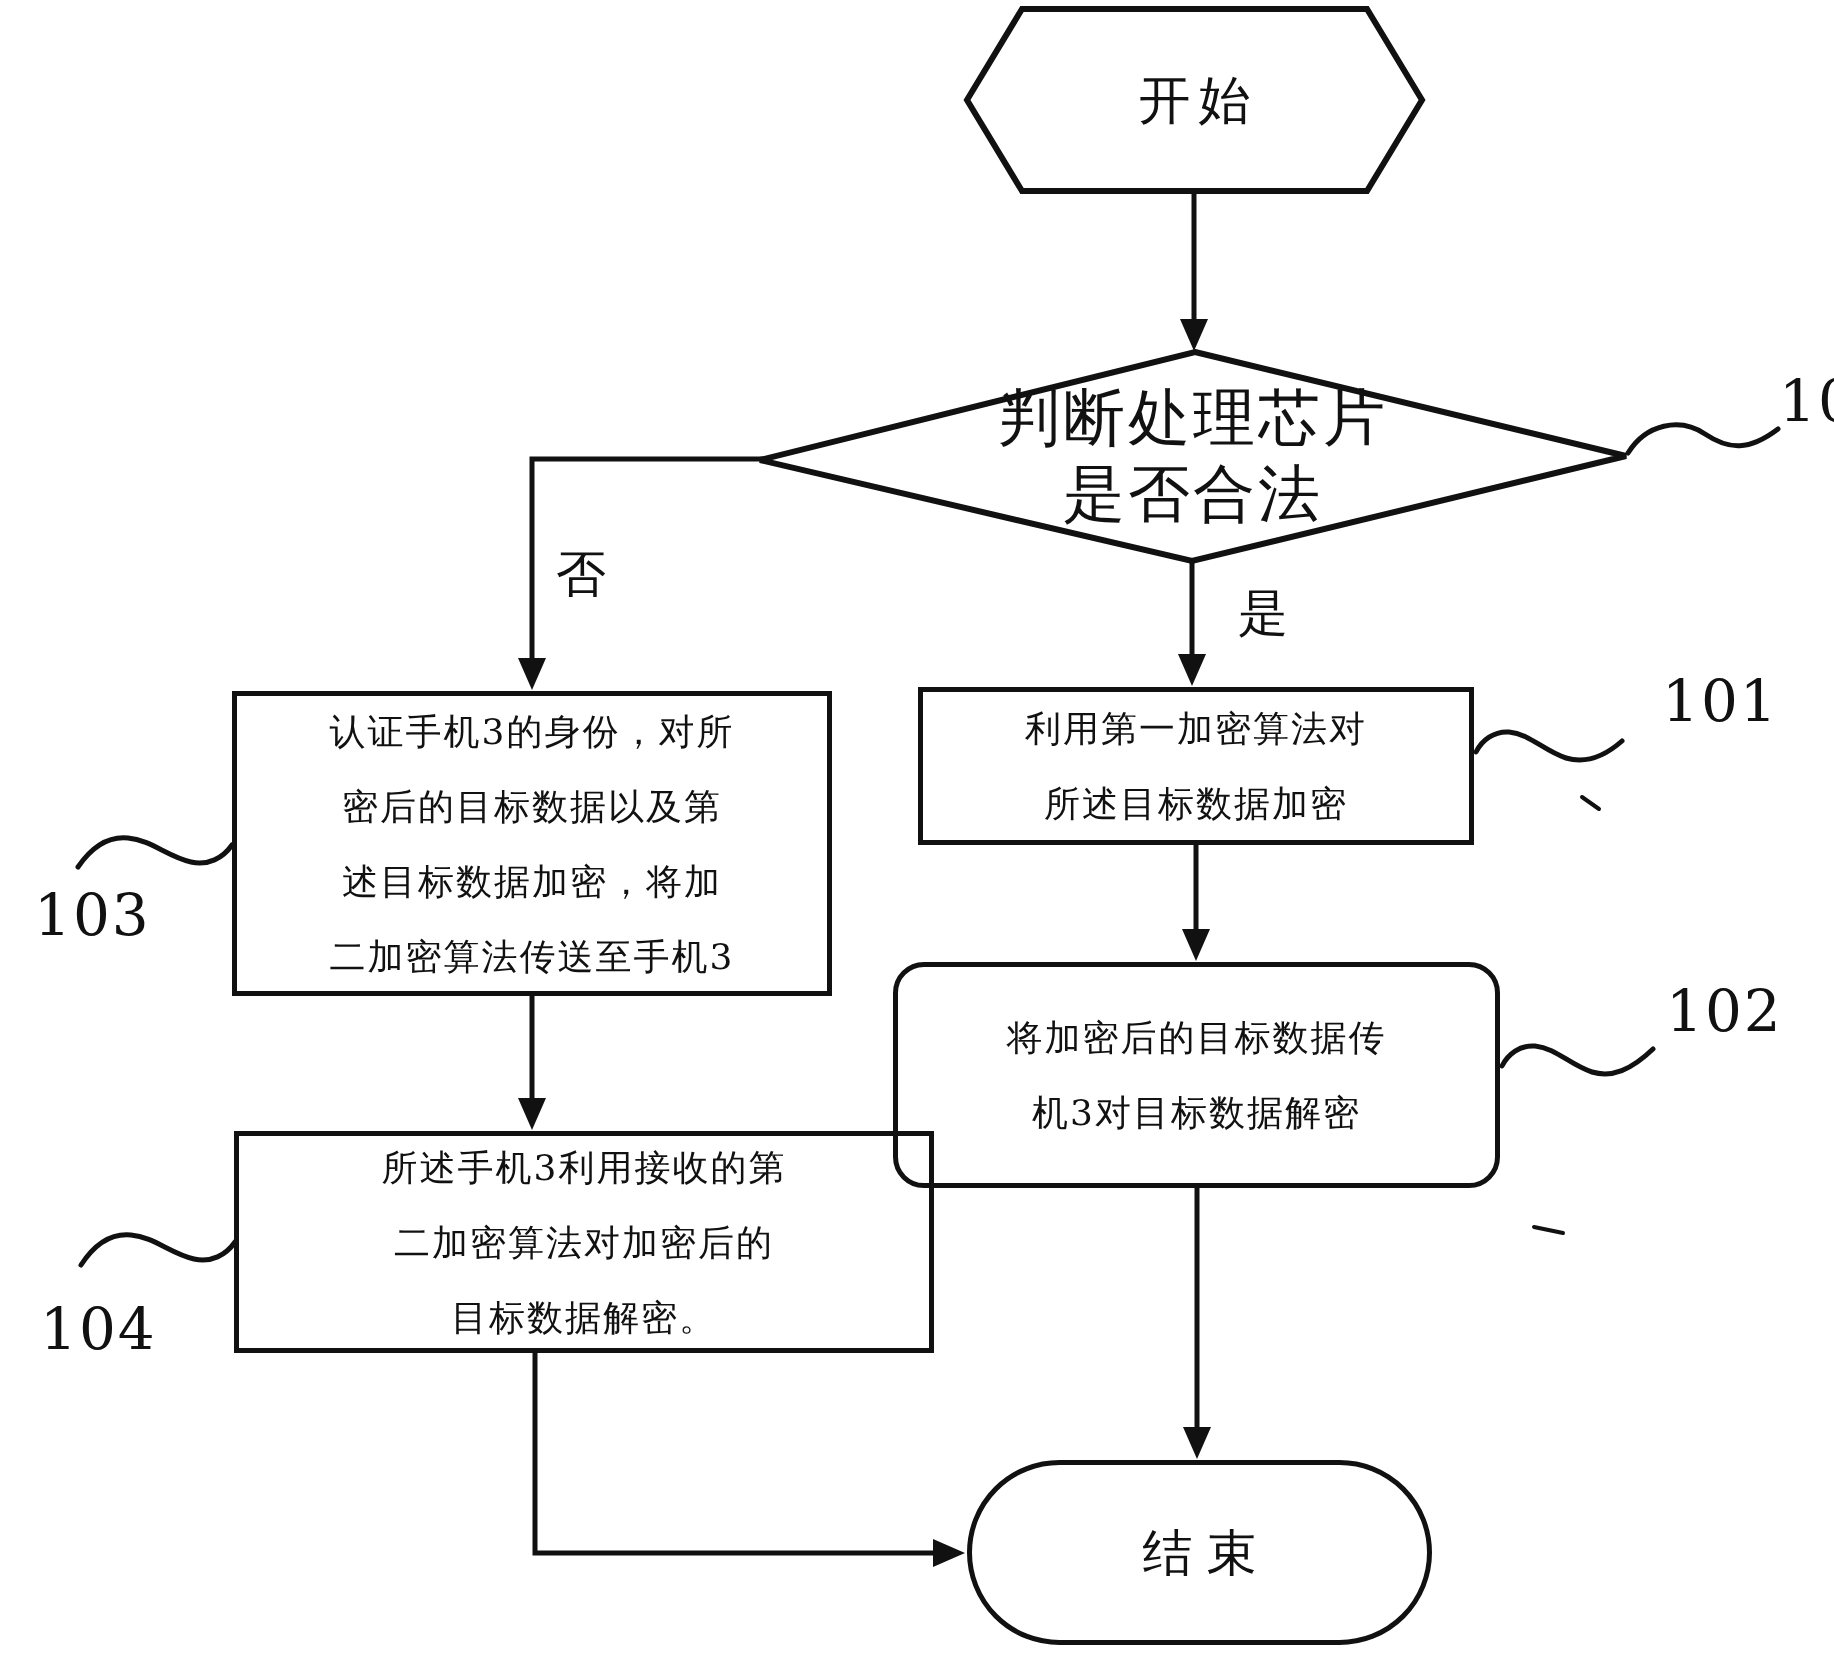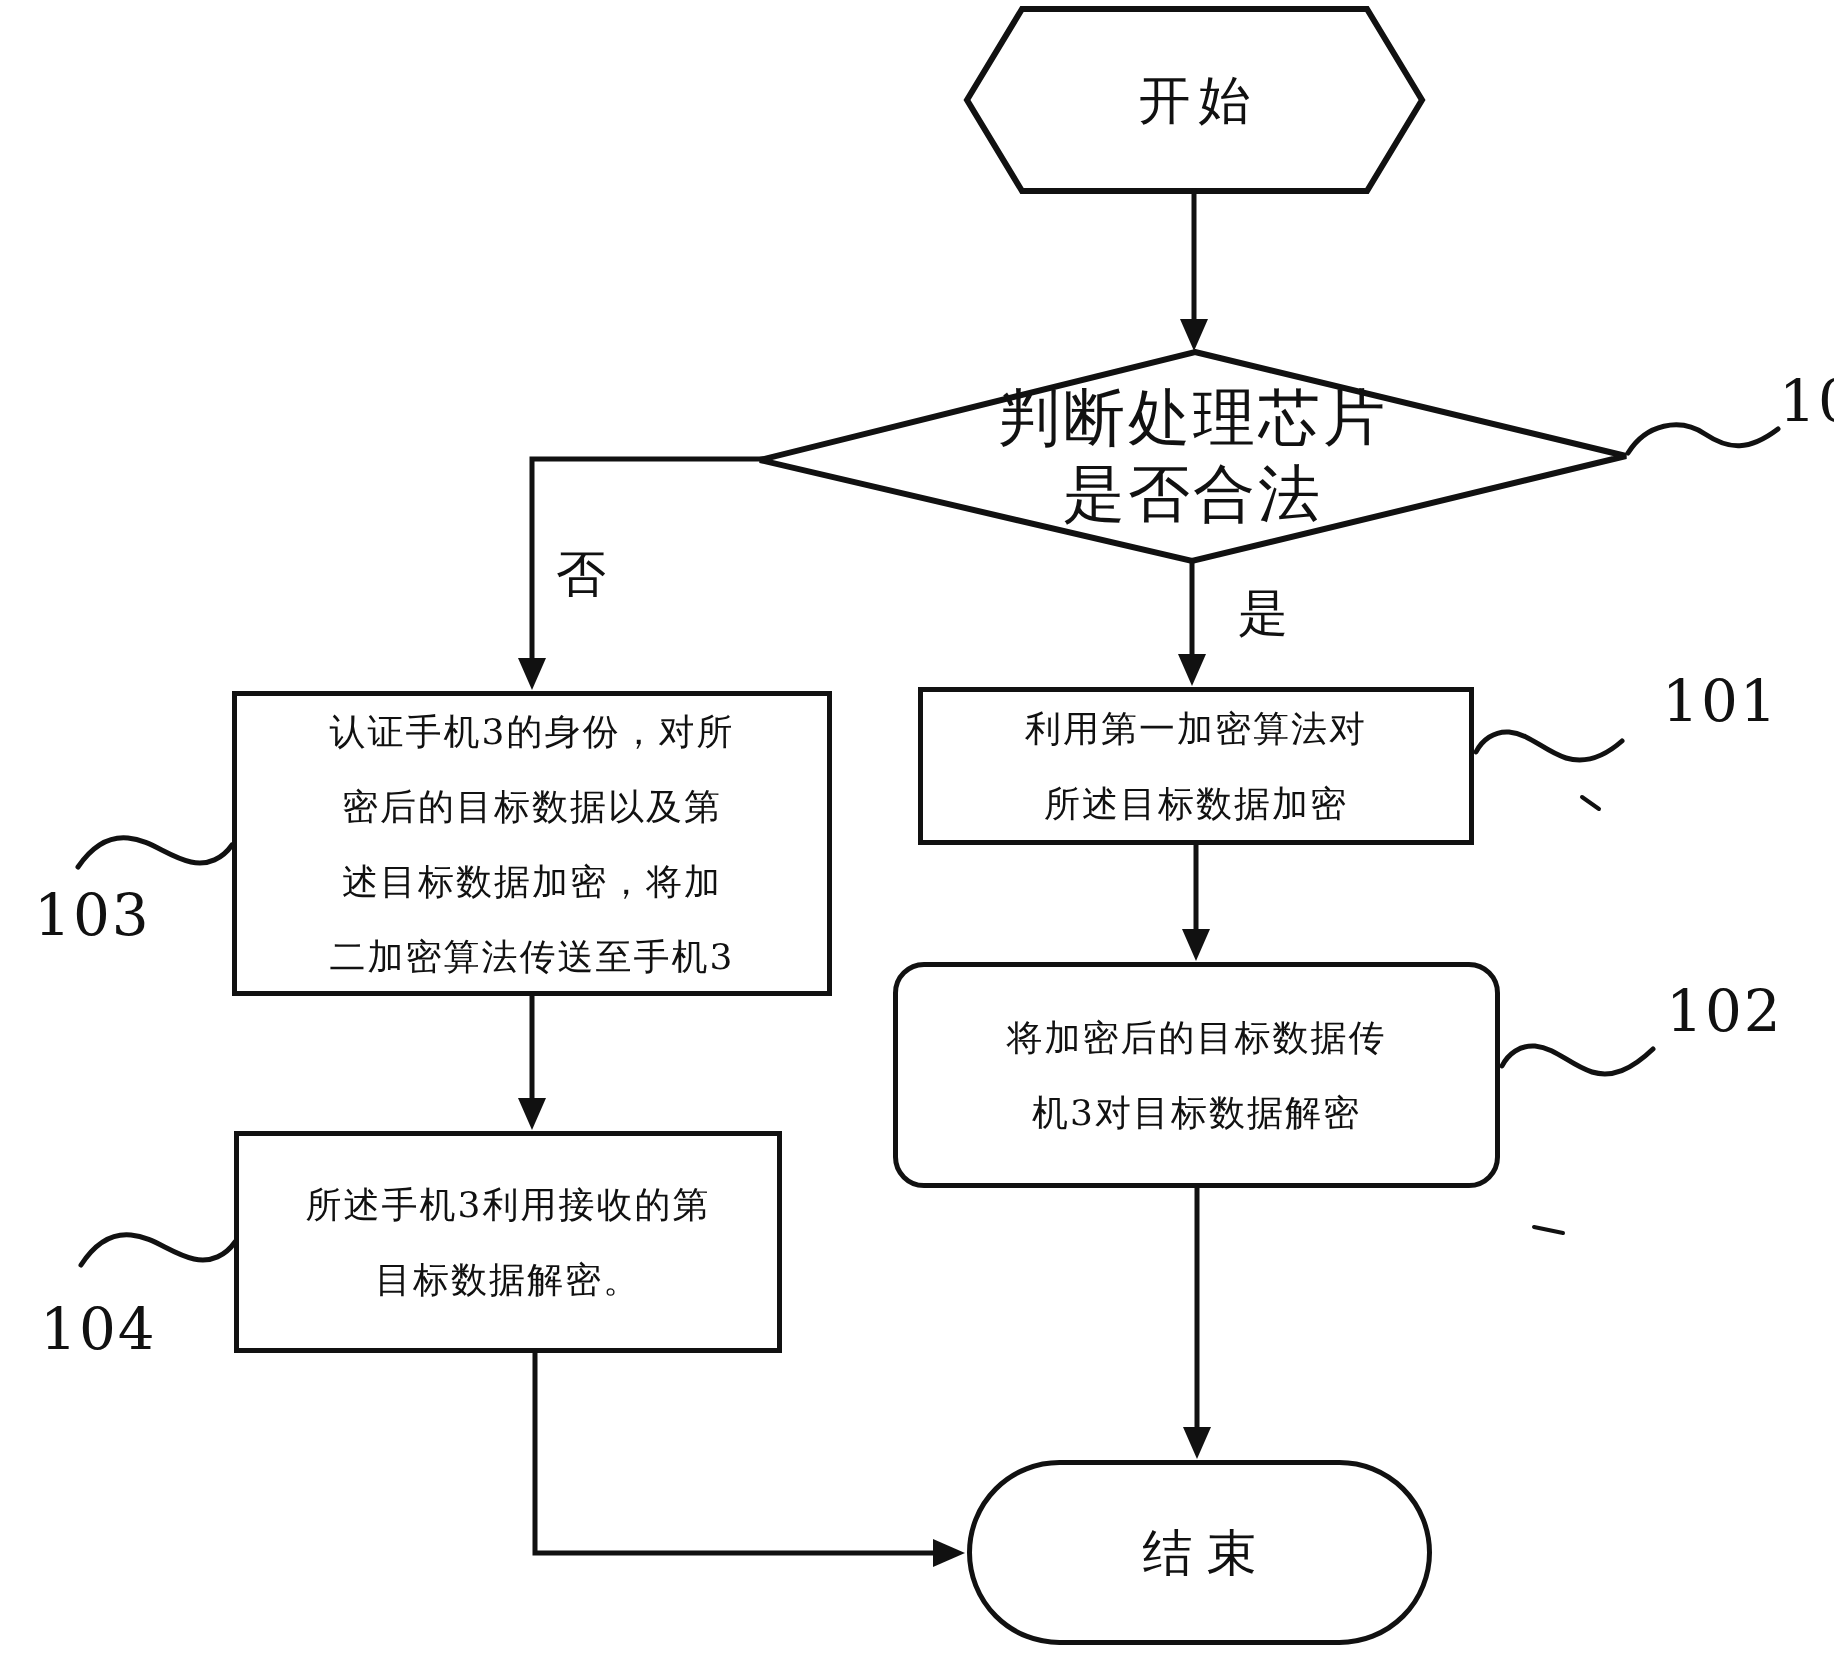--- a/index.html
+++ b/index.html
@@ -87,22 +87,23 @@
     <div class="ln">机3对目标数据解密</div>
   </div>
 
   <div class="box" style="left:200px;top:691px;width:600px;height:305px;">
     <div class="ln">认证手机3的身份，对所</div>
     <div class="ln">密后的目标数据以及第</div>
     <div class="ln">述目标数据加密，将加</div>
     <div class="ln">二加密算法传送至手机3</div>
   </div>
 
-  <div class="box" style="left:202px;top:1131px;width:548px;height:222px;">
+  <div class="box" style="left:202px;top:1131px;width:700px;height:222px;">
     <div class="ln">所述手机3利用接收的第</div>
+    <div class="ln">二加密算法对加密后的</div>
     <div class="ln">目标数据解密。</div>
   </div>
 
   <div class="box stadium" style="left:935px;top:1460px;width:465px;height:185px;">
     <div class="terminal-text">结束</div>
   </div>
 
   <div class="ref" style="left:1747px;top:372px;">100</div>
   <div class="ref" style="left:1630px;top:672px;">101</div>
   <div class="ref" style="left:1634px;top:982px;">102</div>

